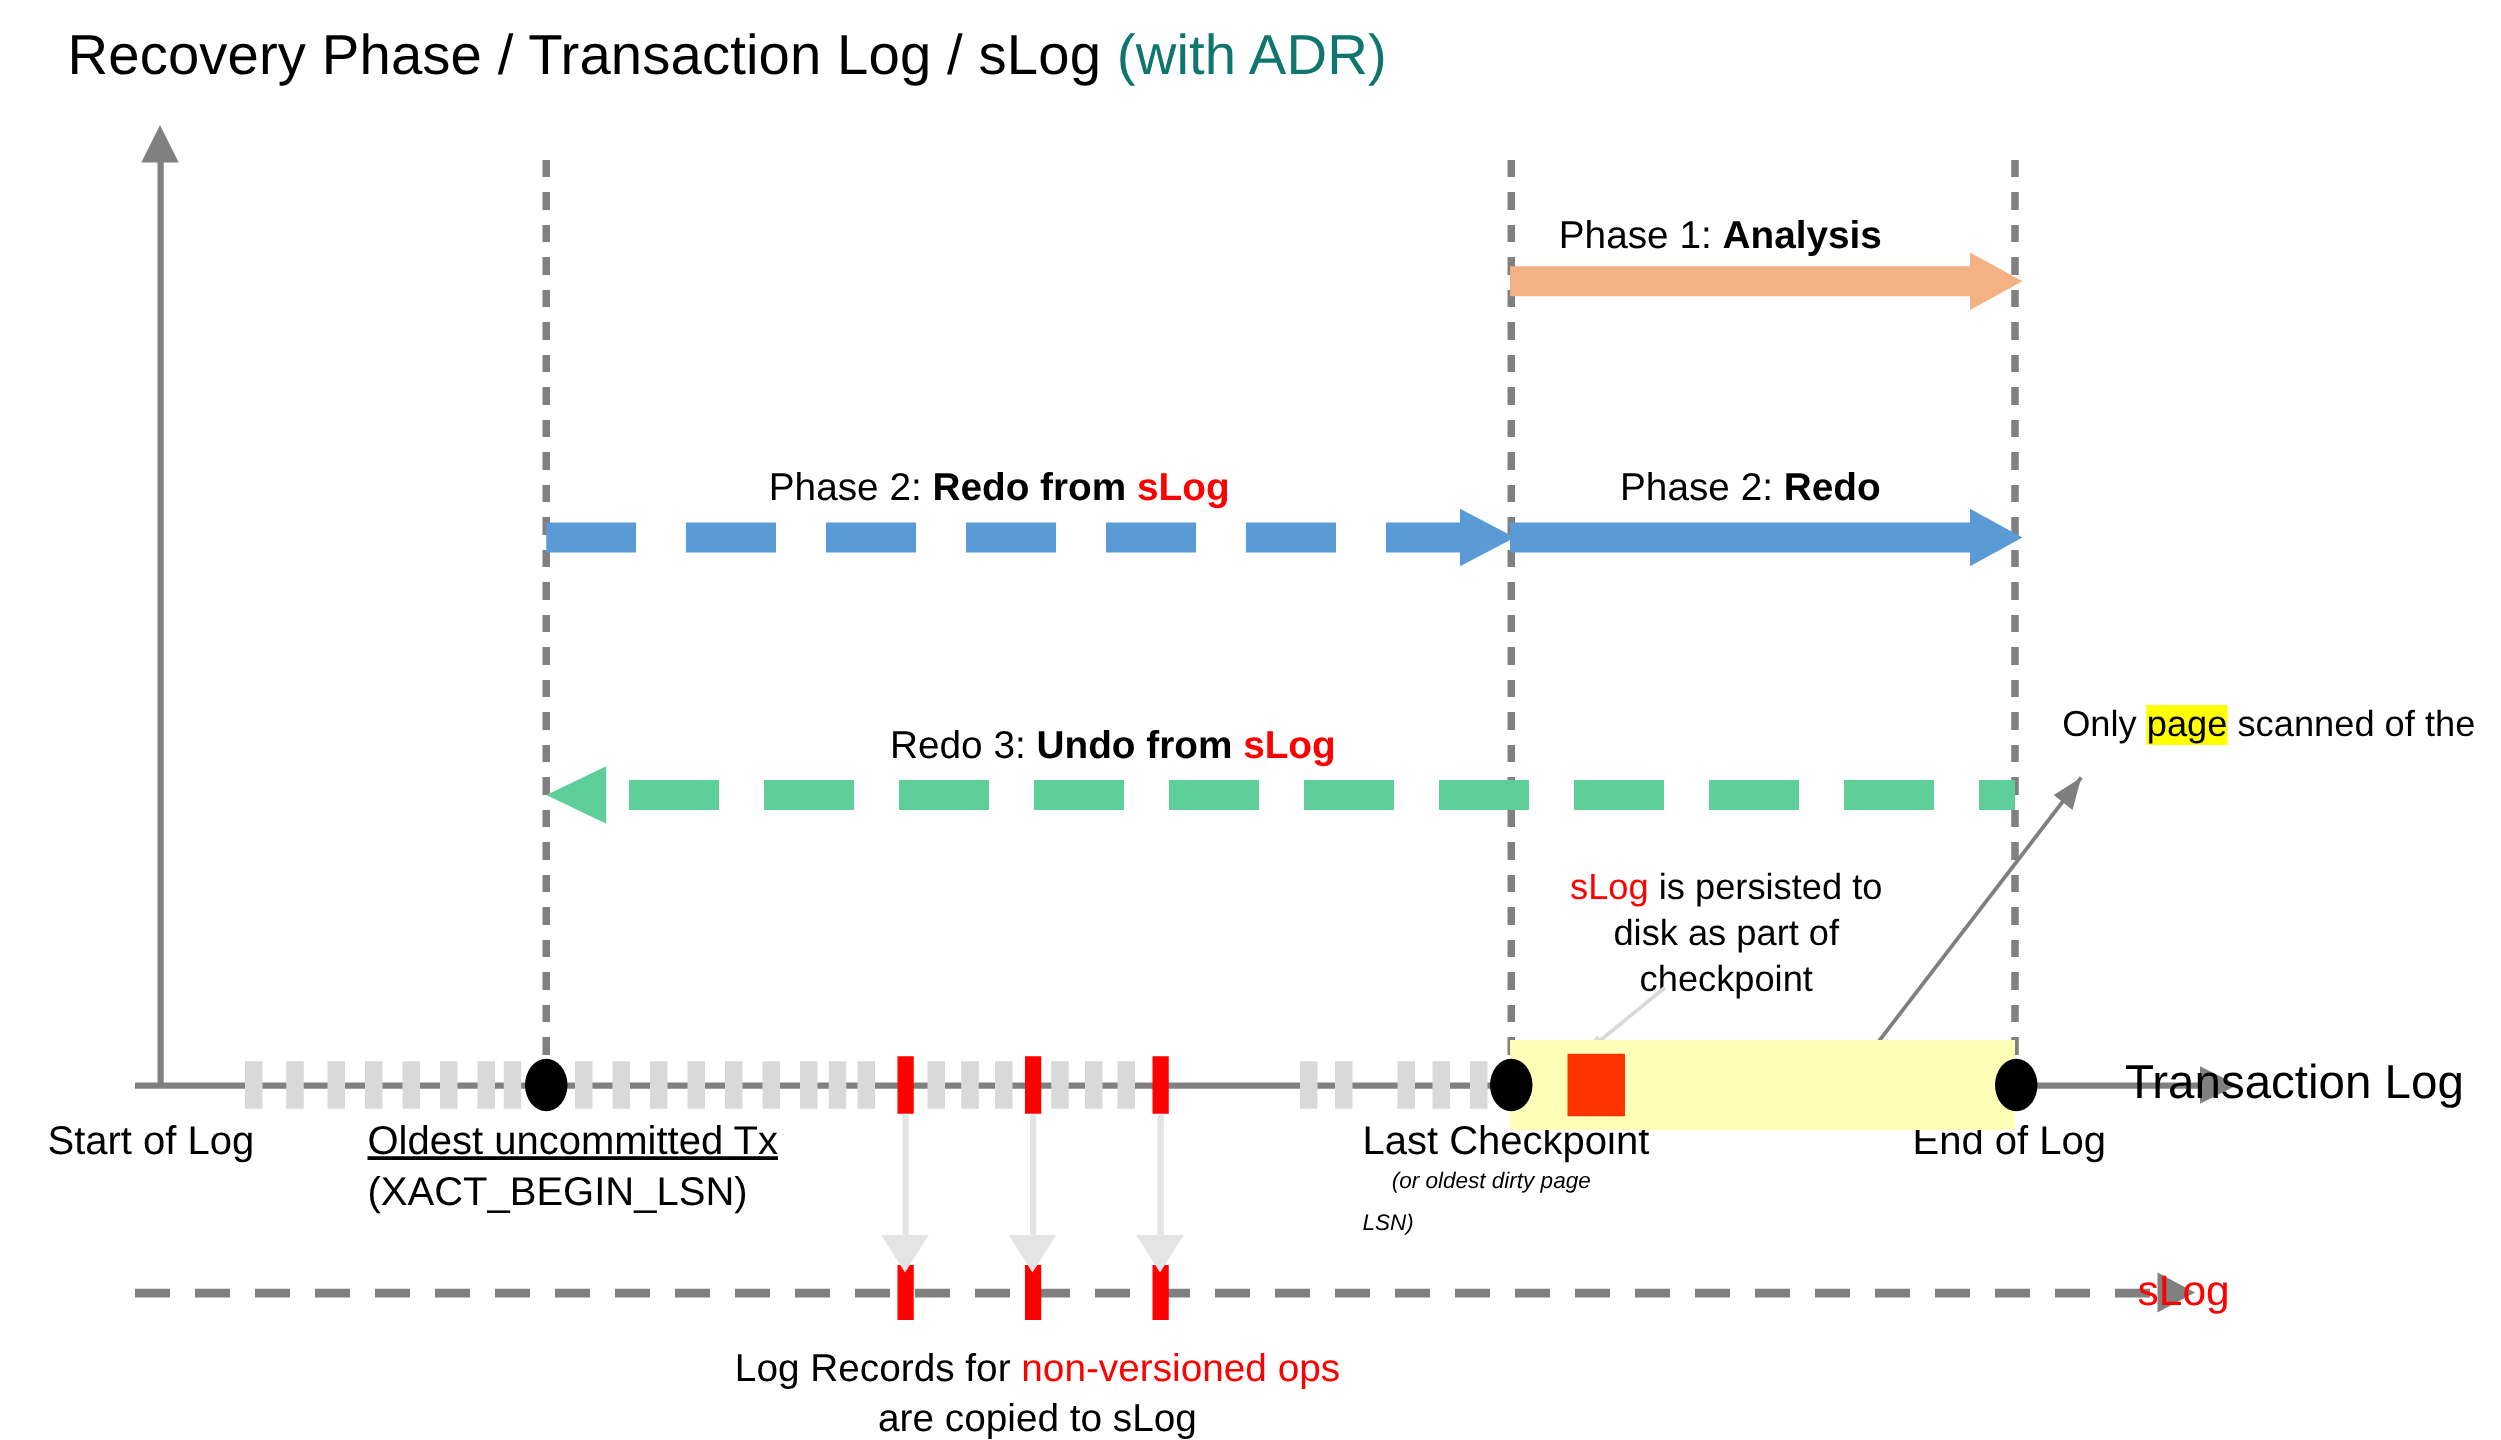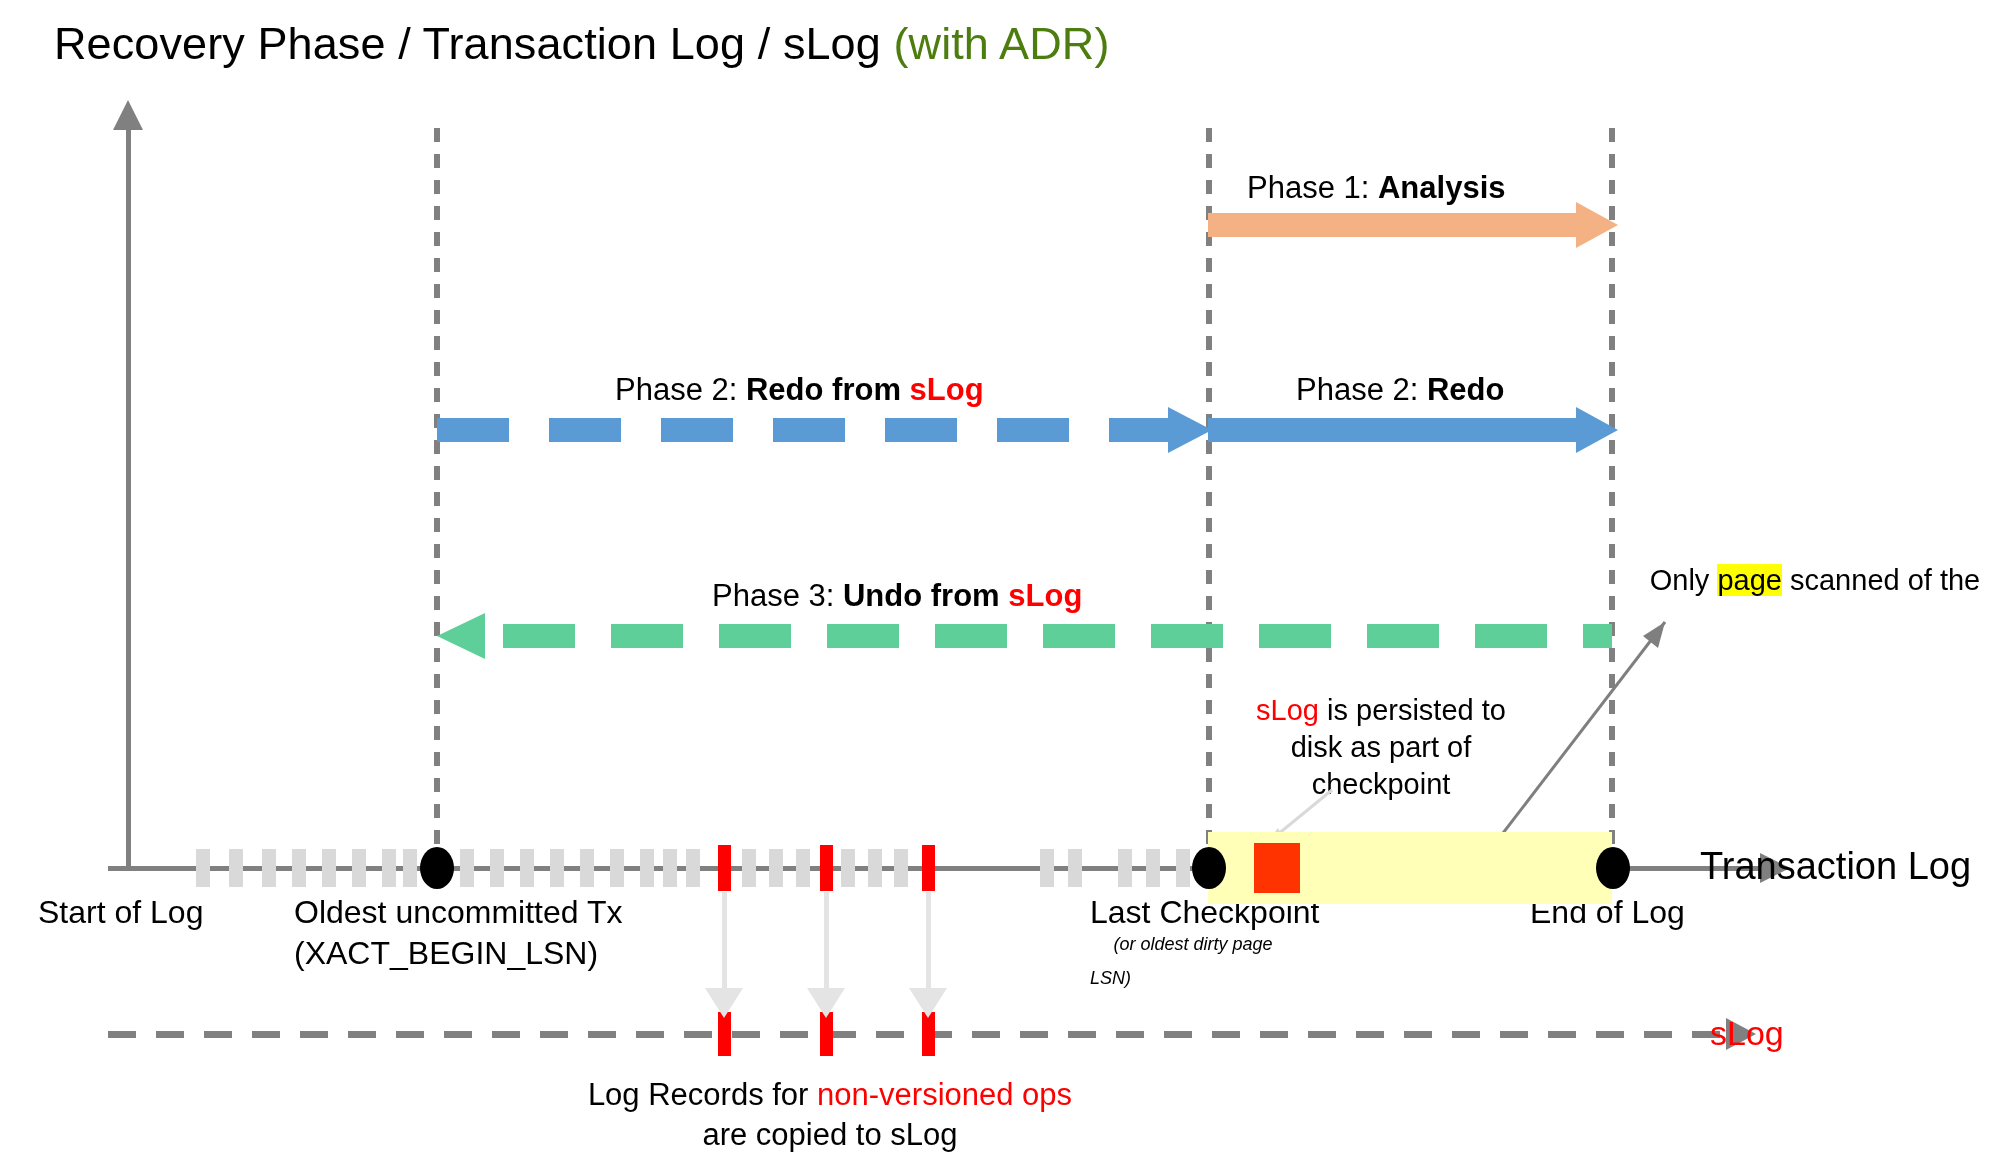--- a/index.html
+++ b/index.html
@@ -1,20 +1,20 @@
 <!DOCTYPE html>
 <html><head>
 <meta charset="utf-8">
 <style>
   html,body{margin:0;padding:0;background:#ffffff;}
   body{width:2001px;height:1152px;position:relative;overflow:hidden;
        font-family:"Liberation Sans",sans-serif;color:#000;}
   .abs{position:absolute;}
   #title{left:54px;top:18px;font-size:45px;letter-spacing:.1px;white-space:nowrap;}
-  #title .adr{color:#4d7c0f;}
+  #title .adr{color:#0f766e;}
 
   
   .vaxis-line{left:126px;top:128px;width:5px;height:740px;background:#808080;}
   .vaxis-head{left:113px;top:100px;width:0;height:0;
     border-left:15px solid transparent;border-right:15px solid transparent;
     border-bottom:30px solid #808080;}
   .haxis-line{left:108px;top:866px;height:5px;width:1660px;background:#808080;}
   .haxis-head{left:1760px;top:853px;width:0;height:0;
     border-top:15px solid transparent;border-bottom:15px solid transparent;
     border-left:30px solid #808080;}
@@ -102,21 +102,21 @@
 
 <div class="abs phase-label" style="left:1296px;top:372px;">
   <span>Phase 2: </span><b>Redo</b>
 </div>
 <div class="abs solid-arrow" style="left:1208px;top:407px;width:410px;">
   <div class="shaft" style="background:#5B9BD5;"></div>
   <div class="head" style="border-left:42px solid #5B9BD5;"></div>
 </div>
 
 <div class="abs phase-label" style="left:712px;top:578px;">
-  <span>Phase 3: </span><b>Undo from </b><span class="slog">sLog</span>
+  <span>Redo 3: </span><b>Undo from </b><span class="slog">sLog</span>
 </div>
 <div class="abs dash-arrow" style="left:437px;top:613px;width:1175px;">
   <div class="head-l" style="border-right:48px solid #5FCF99;"></div>
   <div class="shaft" style="left:48px;right:0;background:repeating-linear-gradient(to right,transparent 0 18px,#5FCF99 18px 90px,transparent 90px 108px);"></div>
 </div>
 
 <div class="abs note" style="left:1640px;top:562px;width:350px;">
   <div><span>Only </span><span class="hlt">page</span><span> scanned of the</span></div>
 </div>
 <svg class="abs" style="left:1480px;top:600px;width:220px;height:260px;">
@@ -180,21 +180,21 @@
     <div class="tick red" style="left: 820px;"></div>
     <div class="tick red" style="left: 922px;"></div>
     <div class="dot" style="left: 420px;"></div>
     <div class="dot" style="left: 1192px;"></div>
     <div class="dot" style="left: 1596px;"></div>
   </div>
 
 <div class="abs" style="left:1254px;top:843px;width:46px;height:50px;background:#FF3300;z-index:6;"></div>
 
 <div class="abs axlabel" style="left:38px;top:894px;">Start of Log</div>
-<div class="abs axlabel" style="left:294px;top:894px;text-align:center;width:256px;">Oldest uncommitted Tx</div>
+<div class="abs axlabel" style="left:294px;top:894px;text-align:center;width:256px;text-decoration:underline;">Oldest uncommitted Tx</div>
 <div class="abs axlabel" style="left:294px;top:935px;text-align:center;width:256px;">(XACT_BEGIN_LSN)</div>
 
 <div class="abs axlabel" style="left:1090px;top:894px;width:206px;text-align:center;">Last Checkpoint</div>
 <div class="abs axlabel it" style="left:1090px;top:934px;width:206px;text-align:center;">(or oldest dirty page</div>
 <div class="abs axlabel it" style="left:1090px;top:968px;width:206px;text-align:left;">LSN)</div>
 
 <div class="abs axlabel" style="left:1530px;top:894px;">End of Log</div>
 
 <div class="abs axlabel" style="left:1700px;top:845px;font-size:38px;">Transaction Log</div>
 

